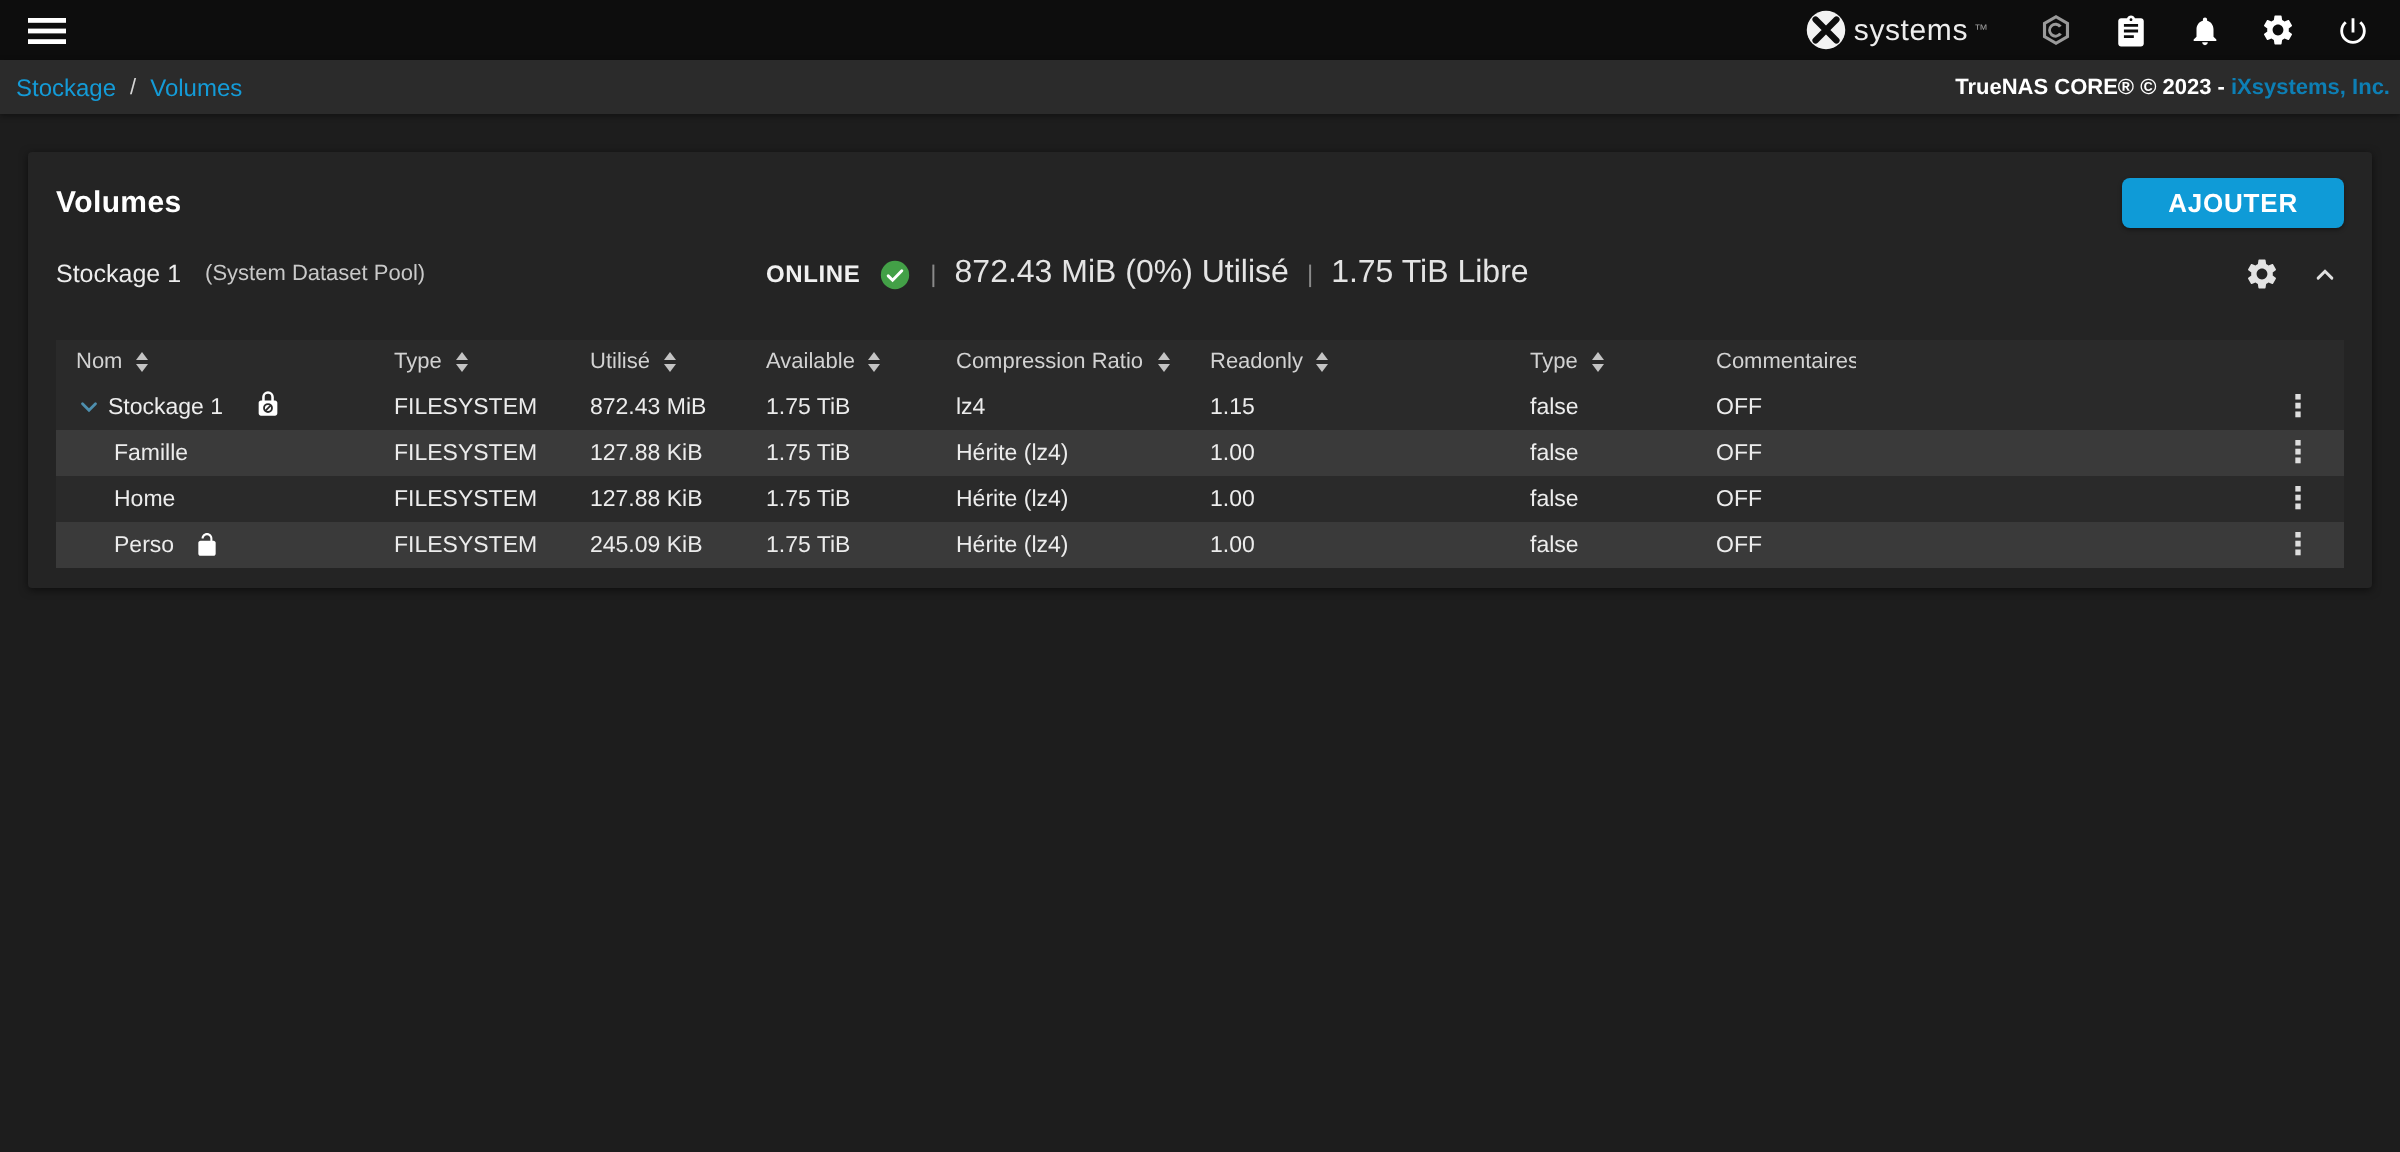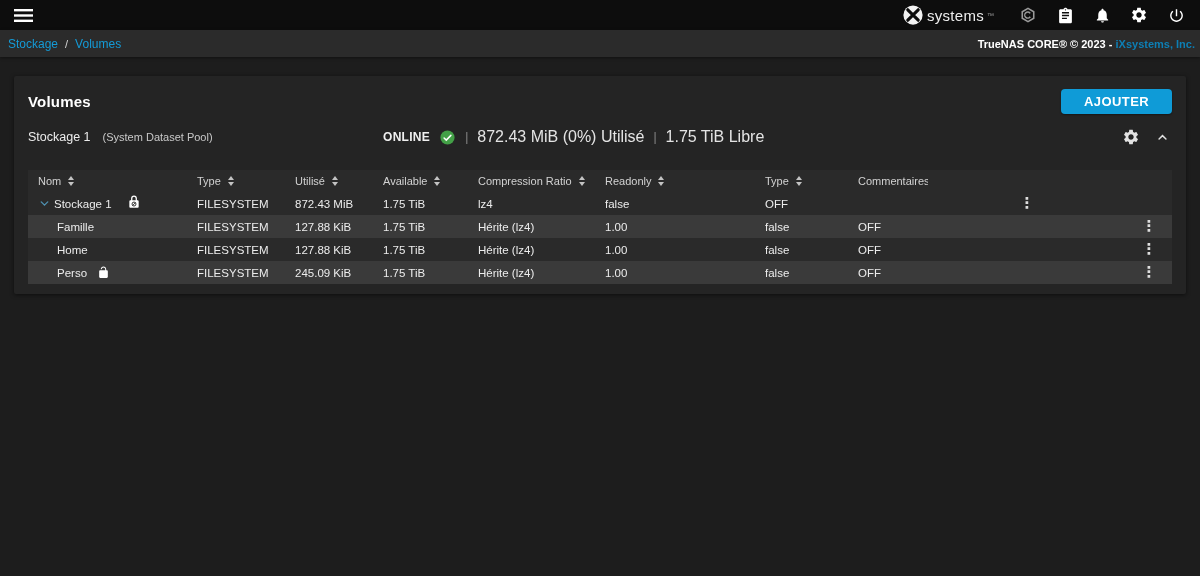--- a/index.html
+++ b/index.html
@@ -241,20 +241,21 @@
               <path fill="#fff" d="M12 1a5 5 0 0 0-5 5v3H6c-1.1 0-2 .9-2 2v9c0 1.1.9 2 2 2h12c1.1 0 2-.9 2-2v-9c0-1.1-.9-2-2-2h-1V6a5 5 0 0 0-5-5zm0 2.2A2.8 2.8 0 0 1 14.8 6v3H9.2V6A2.8 2.8 0 0 1 12 3.2z"></path>
               <circle cx="12" cy="15.5" r="3.4" fill="none" stroke="#2a2a2a" stroke-width="1.6"></circle>
               <line x1="9.7" y1="17.9" x2="14.4" y2="13.2" stroke="#2a2a2a" stroke-width="1.6"></line>
             </svg>
           </span>
         </div>
         <div class="cell">FILESYSTEM</div>
         <div class="cell">872.43 MiB</div>
         <div class="cell">1.75 TiB</div>
         <div class="cell">lz4</div>
+        <div class="cell">1.15</div>
         <div class="cell">false</div>
         <div class="cell">OFF</div>
         <div class="cell"></div>
         <div class="cell kebab">
             <span class="kebab-btn">⋮</span>
           </div>
       </div>
 
       <div class="t-row data-row alt">
         <div class="cell indent">Famille</div>

